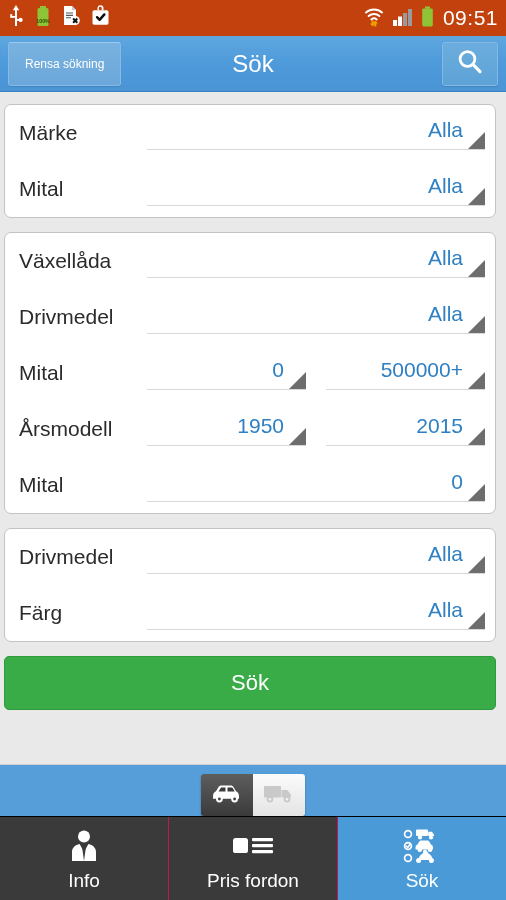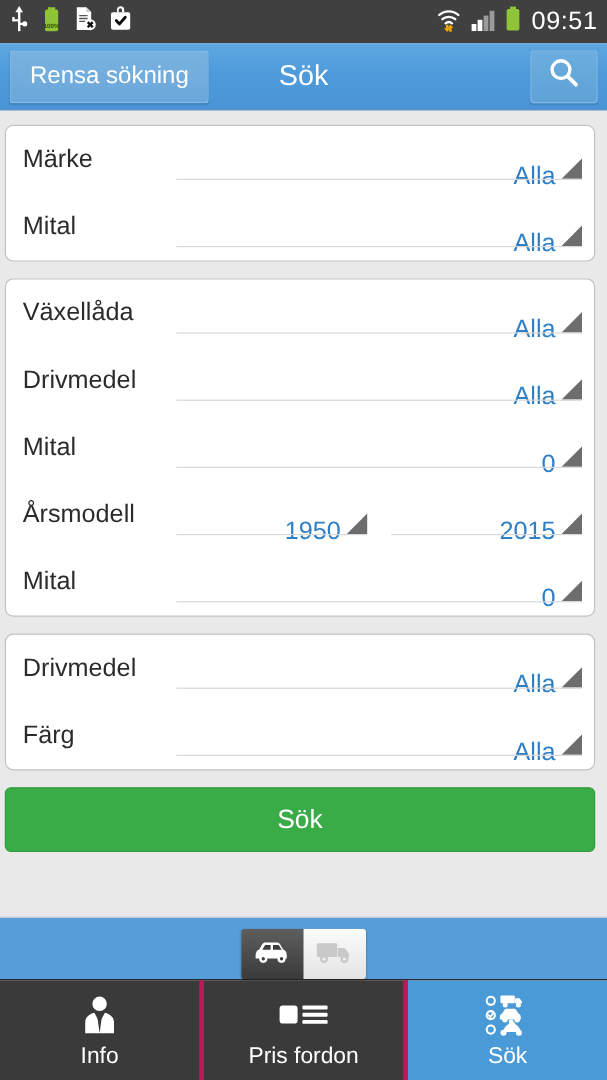--- a/index.html
+++ b/index.html
@@ -6,42 +6,42 @@
   html, body {
     width: 506px; height: 900px;
     font-family: "Liberation Sans", sans-serif;
     background: #e9e9e9;
     overflow: hidden;
   }
   .phone { position: relative; width: 506px; height: 900px; display: flex; flex-direction: column; }
 
   
   .statusbar {
-    height: 36px; background: #404040; color: #fff;
+    height: 36px; background: #c2410c; color: #fff;
     display: flex; align-items: center; padding: 0 8px 0 8px;
     flex: 0 0 36px;
   }
   .sb-left { display: flex; align-items: center; gap: 11px; }
   .sb-right { margin-left: auto; display: flex; align-items: center; gap: 7px; }
   .sb-ico { display: block; }
   .sb-clock { font-size: 21px; color: #fff; letter-spacing: .5px; padding-left: 2px; }
 
   
   .titlebar {
     flex: 0 0 56px; height: 56px;
     background: linear-gradient(to bottom, #5ea7e0 0%, #4e9ada 50%, #4a94d6 100%);
     display: flex; align-items: center; position: relative;
     border-bottom: 1px solid #3d82c0;
   }
   .clear-btn {
     margin-left: 8px; height: 44px; padding: 0 16px;
     display: flex; align-items: center; justify-content: center;
     background: linear-gradient(to bottom,#79b2e0 0%, #6ba7da 100%);
     border: 1px solid #85bbe6; border-top-color:#9ccaee;
-    border-radius: 3px; color: #fff; font-size: 20px;
+    border-radius: 3px; color: #fff; font-size: 12px;
     box-shadow: 0 1px 1px rgba(0,0,0,.12);
   }
   .title-text {
     position: absolute; left: 0; right: 0; text-align: center;
     color: #fff; font-size: 24px; pointer-events: none;
   }
   .search-btn {
     margin-left: auto; margin-right: 8px; width: 56px; height: 44px;
     display: flex; align-items: center; justify-content: center;
     background: linear-gradient(to bottom,#6badde 0%, #5ea2d6 100%);
@@ -60,21 +60,20 @@
     box-shadow: 0 1px 0 rgba(255,255,255,.9) inset;
   }
   .row {
     position: relative; height: 56px; display: flex; align-items: center;
     padding-left: 14px;
   }
   .row-label { font-size: 21px; color: #2b2b2b; white-space: nowrap; }
   .spinners {
     position: absolute; left: 132px; right: 0; top: 0; bottom: 0;
     display: flex;
-    align-items: flex-end;
   }
   .spinner {
     position: relative; flex: 1 1 0; min-width: 0;
     display: flex; align-items: center; justify-content: flex-end;
     padding-right: 22px;
     margin: 0 10px;
   }
   .spinner::after {  
     content: ""; position: absolute; left: 0; right: 0; bottom: 11px;
     height: 1px; background: #d8d8d8;
@@ -110,21 +109,21 @@
   }
   .seg-btn.on  { background: linear-gradient(to bottom,#5e5e5e,#3a3a3a); }
   .seg-btn.off { background: linear-gradient(to bottom,#fbfbfb,#e4e4e4); }
 
   
   .tabbar { flex: 0 0 84px; display: flex; border-top: 1px solid #000; }
   .tab {
     flex: 1 1 0; display: flex; flex-direction: column;
     align-items: center; justify-content: center; gap: 4px;
     background: #3a3a3a; color: #fff;
-    border-right: 4px solid #be185d;
+    border-right: 1px solid #be185d;
   }
   .tab:last-child { border-right: none; }
   .tab.active { background: #4a9ad8; }
   .tab-label { font-size: 19px; color: #fff; }
   .tab-ico { height: 40px; display: flex; align-items: center; justify-content: center; }
 </style>
 </head>
 <body>
 
 <div class="phone">
@@ -261,20 +260,24 @@
           </div>
         </div>
       </div>
       <div class="row">
         <span class="row-label">Mital</span>
         <div class="spinners">
           <div class="spinner">
             <span class="val">0</span>
             <span class="tri"></span>
           </div>
+          <div class="spinner">
+            <span class="val">500000+</span>
+            <span class="tri"></span>
+          </div>
         </div>
       </div>
       <div class="row">
         <span class="row-label">Årsmodell</span>
         <div class="spinners">
           <div class="spinner">
             <span class="val">1950</span>
             <span class="tri"></span>
           </div>
           <div class="spinner">

